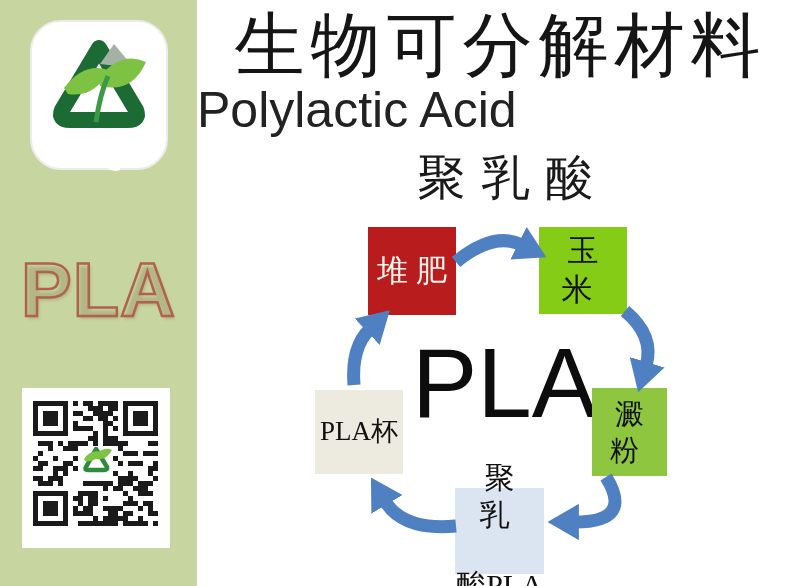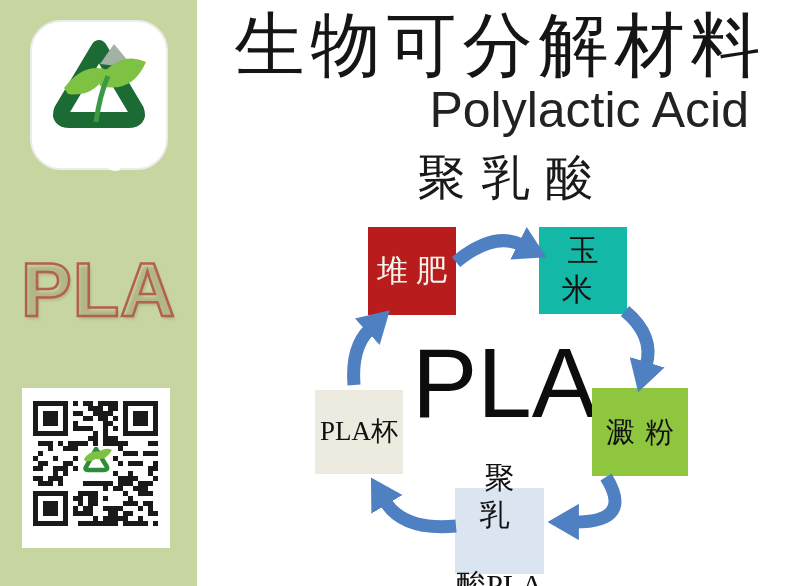--- a/index.html
+++ b/index.html
@@ -11,38 +11,38 @@
   .pla-outline{position:absolute;left:0;top:252px;width:197px;text-align:center;
       font-family:"Liberation Sans",sans-serif;font-weight:bold;font-size:76px;line-height:1;
       letter-spacing:1px;color:rgba(0,0,0,0);-webkit-text-stroke:2.5px #b2614d;
       text-shadow:2px 3px 3px rgba(90,40,20,0.18);}
   .qr-panel{position:absolute;left:22px;top:388px;width:148px;height:160px;background:#ffffff;}
   .qr-panel svg{position:absolute;left:11px;top:13px;}
   
   .title-zh{position:absolute;left:197px;top:2px;width:603px;text-align:center;
       font-family:"Liberation Serif","DejaVu Serif",serif;font-size:70px;line-height:1.2;
       letter-spacing:6px;color:#151515;white-space:nowrap;}
-  .subtitle-en{position:absolute;left:197px;top:84px;width:552px;text-align:right;
+  .subtitle-en{position:absolute;left:197px;top:84px;width:552px;text-align:left;
       font-family:"Liberation Sans","DejaVu Sans",sans-serif;font-size:50px;line-height:1.05;
       color:#222;}
   .subtitle-zh{position:absolute;left:197px;top:152px;width:603px;text-align:center;
       font-family:"Liberation Serif","DejaVu Serif",serif;font-size:48px;line-height:1.1;
       letter-spacing:16px;color:#1a1a1a;padding-left:15px;}
   
   .center-pla{position:absolute;left:412px;top:334px;width:180px;text-align:center;
       font-family:"Liberation Sans","DejaVu Sans",sans-serif;font-size:98px;line-height:1;
       color:#0d0d0d;}
   .node{position:absolute;display:flex;flex-direction:column;align-items:center;justify-content:center;
       font-family:"Liberation Serif","DejaVu Serif",serif;color:#111;text-align:center;}
   .node span{display:block;line-height:1.25;}
   .node-compost{left:368px;top:227px;width:88px;height:88px;background:#b91c1c;color:#f5f5ee;
       font-size:31px;letter-spacing:8px;text-indent:8px;}
-  .node-corn{left:539px;top:227px;width:88px;height:87px;background:#14b8a6;
+  .node-corn{left:539px;top:227px;width:88px;height:87px;background:#84cc16;
       font-size:31px;letter-spacing:12px;text-indent:12px;}
-  .node-starch{left:592px;top:388px;width:96px;height:88px;background:#8ec63f;
+  .node-starch{left:592px;top:388px;width:75px;height:88px;background:#8ec63f;
       font-size:29px;letter-spacing:10px;text-indent:10px;}
   .node-pla{left:455px;top:488px;width:89px;height:86px;background:#dbe5f1;font-size:30px;gap:32px;}
   .node-pla .l1{letter-spacing:10px;text-indent:10px;}
   .node-cup{left:315px;top:390px;width:88px;height:84px;background:#edeadf;font-size:27px;}
   .node-cup .l2{letter-spacing:8px;text-indent:8px;}
   .arrows{position:absolute;left:0;top:0;pointer-events:none;}
 </style>
 </head>
 <body>
 

